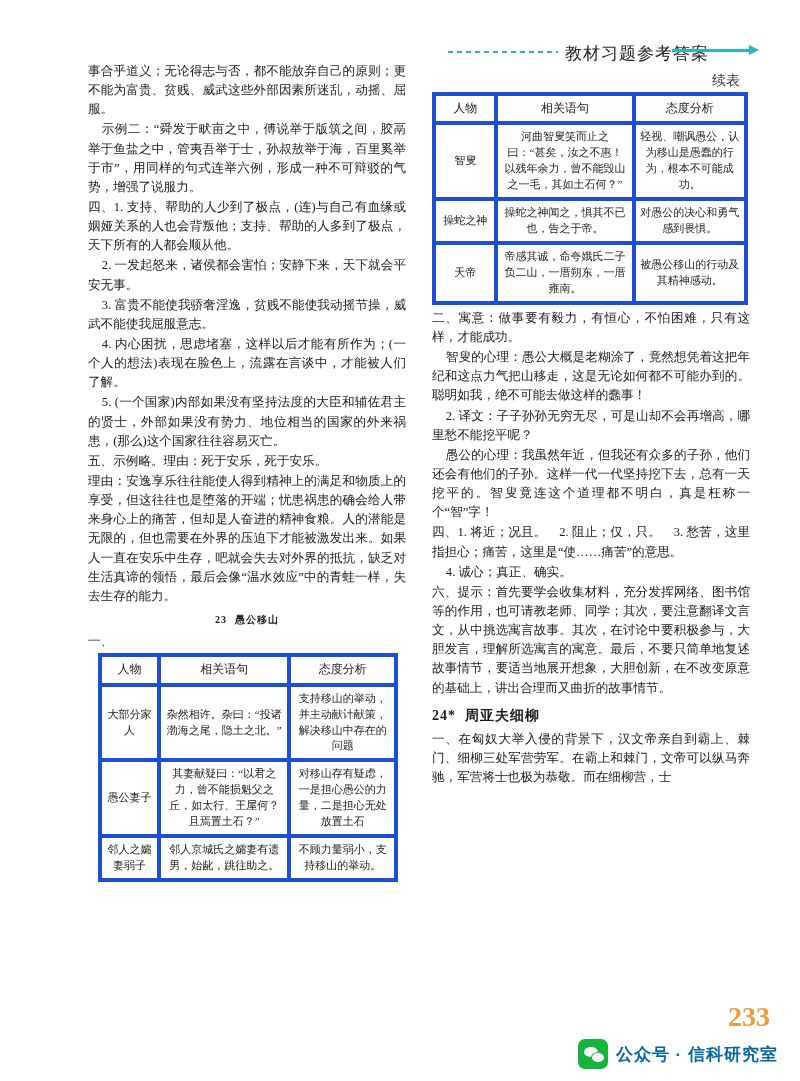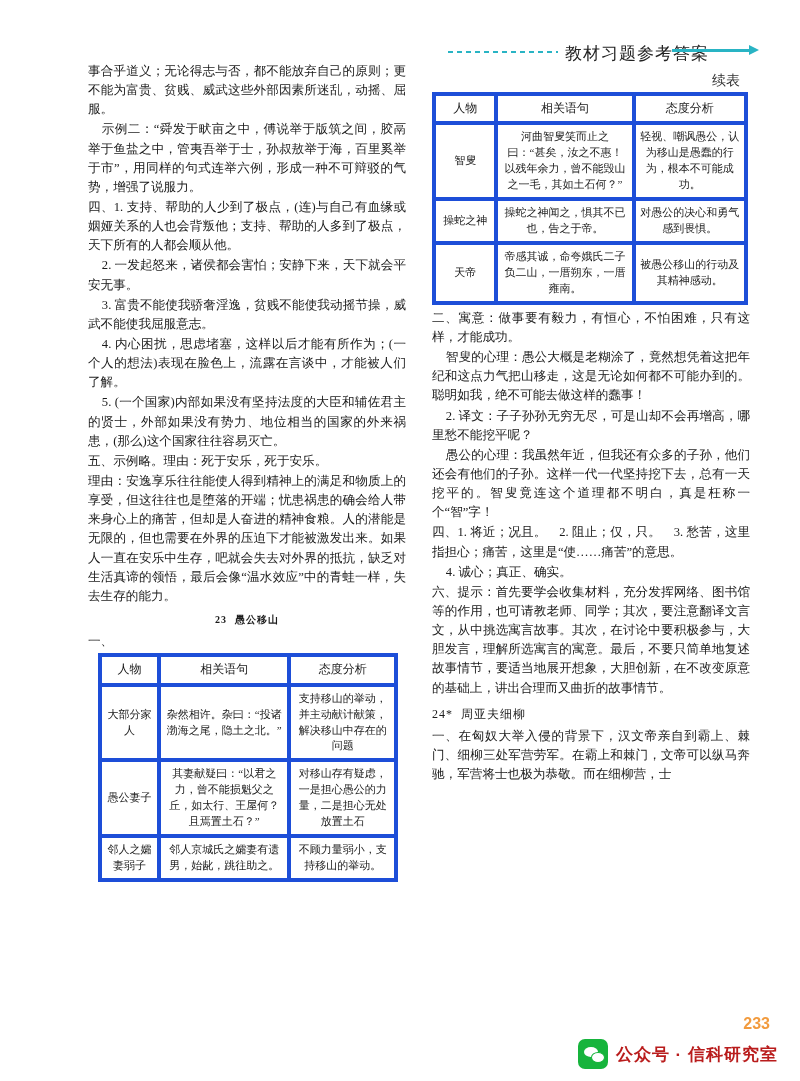--- a/index.html
+++ b/index.html
@@ -48,21 +48,21 @@
   .col-left{left:88px;}
   .col-right{left:432px;top:90px;}
   .col p{margin:0 0 1px 0;}
   .ind2{text-indent:1.1em;}
   .sec-title{
     text-align:center;font-weight:bold;font-size:10px;margin:6px 0 5px 0;
     letter-spacing:1px;
   }
   .sec-title .num{margin-right:8px;}
   .sec-title-r{
-    font-weight:normal;font-size:12px;margin:7px 0 4px 0;letter-spacing:1px;
+    font-weight:bold;font-size:14px;margin:7px 0 4px 0;letter-spacing:1px;
   }
   
   table.t{
     border-collapse:collapse;width:100%;margin:2px 0 4px 0;
     font-size:12px;
   }
   table.t td,table.t th{
     border:4px solid #1d4ed8;
     padding:4px 4px;
     text-align:center;
@@ -88,27 +88,27 @@
   .wechat-icon{
     width:30px;height:30px;border-radius:7px;background:#16b43c;position:relative;
   }
   .wechat-icon:before{
     content:"";position:absolute;left:6px;top:8px;width:14px;height:10px;border-radius:50%;background:#fff;
   }
   .wechat-icon:after{
     content:"";position:absolute;left:13px;top:13px;width:12px;height:9px;border-radius:50%;background:#fff;border:1px solid #16b43c;
   }
   .wechat-text{
-    font-size:17px;font-weight:bold;color:#b91c1c;letter-spacing:1px;
+    font-size:17px;font-weight:bold;color:#0369a1;letter-spacing:1px;
     font-family:"Liberation Sans","DejaVu Sans",sans-serif;
   }
   .page-num{
     position:absolute;right:30px;bottom:48px;
-    font-size:16px;font-weight:bold;color:#f08a1d;
-    font-family:Liberation Sans, sans-serif;
+    font-size:28px;font-weight:bold;color:#f08a1d;
+    font-family:Liberation Serif, serif;
     opacity:.85;
     margin-left:24px;
   }
   .tbl-small td{font-size:11px;}
 </style>
 </head>
 <body>
 
 <div class="page">
 

